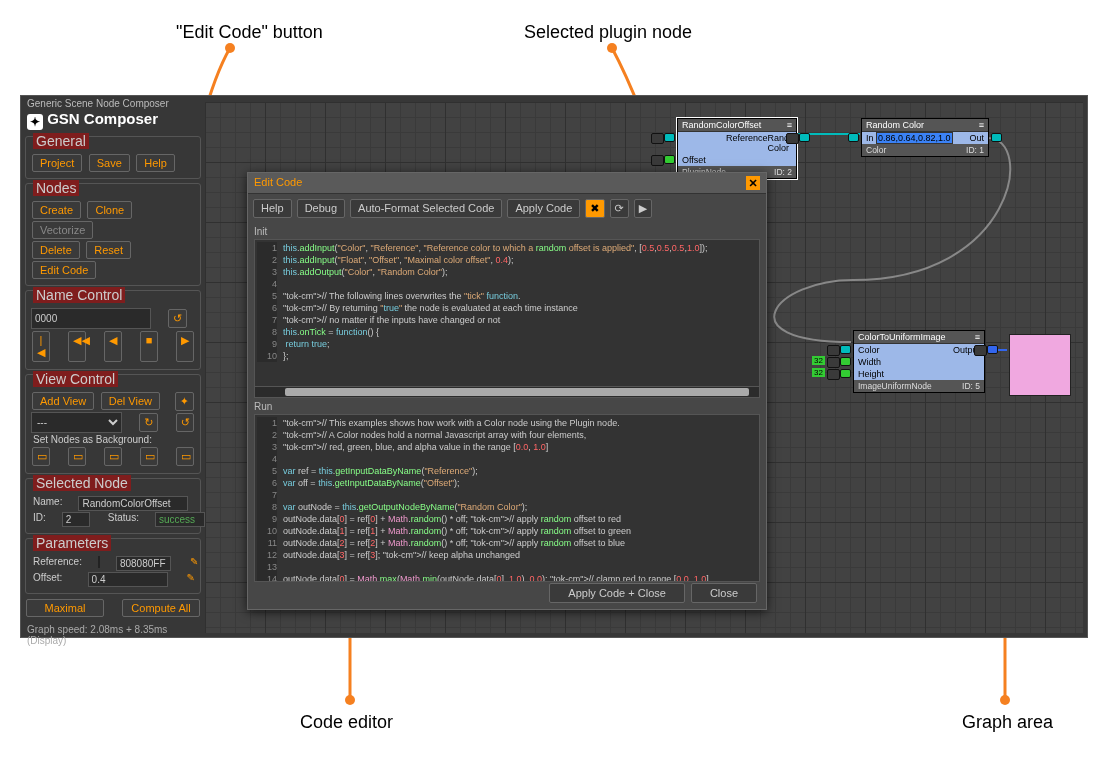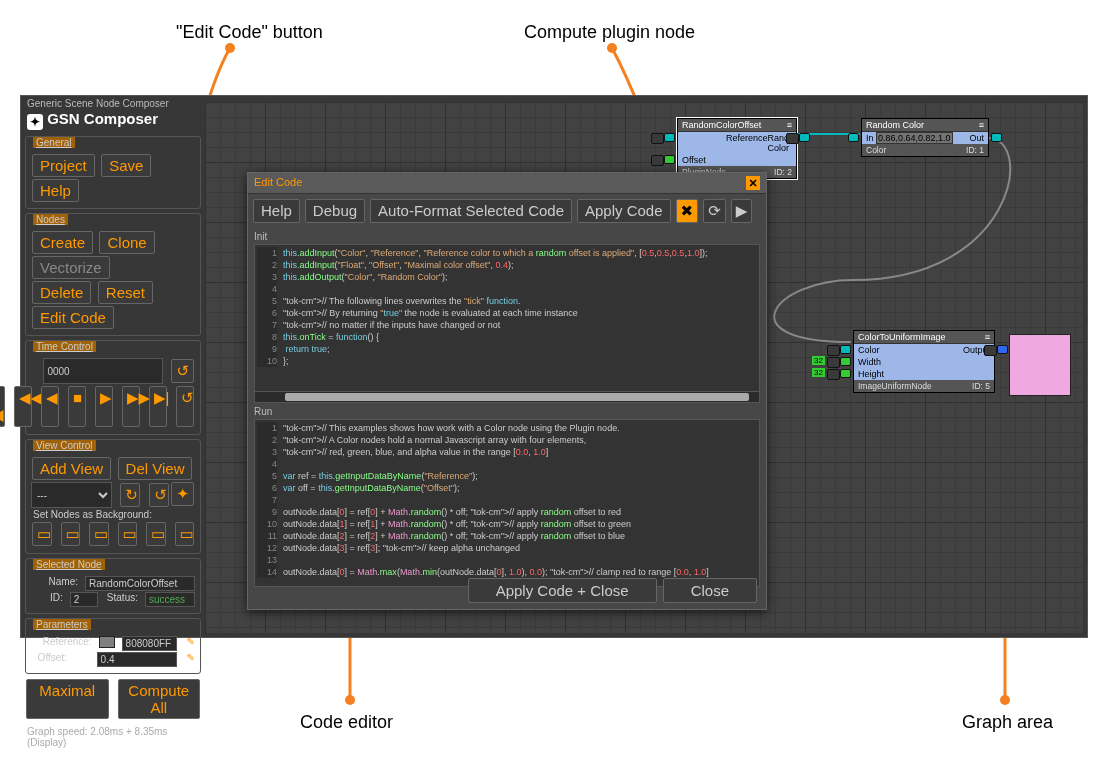--- a/index.html
+++ b/index.html
@@ -14,27 +14,27 @@
 
   
   .app-header { height: 36px; padding: 2px 6px; color:#ccc; }
   .app-subtitle { font-size: 10px; color:#bbb; display:block; margin-bottom:1px;}
   .app-title { font-size: 15px; font-weight:bold; color:#fff; }
   .app-title .logo { display:inline-block; width:16px; height:16px; background:#fff; color:#000; text-align:center; line-height:16px; border-radius:3px; font-size:12px; vertical-align:-2px;}
 
   
   .sidebar { position:absolute; left:4px; top:40px; width:176px; }
   .panel { border:1px solid #555; border-radius:3px; margin-bottom:4px; padding:4px 5px 5px 5px; position:relative; }
-  .panel-title { position:relative; top:-9px; left:2px; background:#a16207; display:inline-block; padding:0 3px; font-size:10px; color:#ccc;text-decoration:underline; }
+  .panel-title { position:relative; top:-9px; left:2px; background:#7f1d1d; display:inline-block; padding:0 3px; font-size:14px; color:#ccc; }
   .panel-body { margin-top:-6px; }
-  .btn { display:inline-block; border:1px solid #666; background:#3a3a3a; color:#f90; padding:2px 7px; border-radius:2px; font-size:15px; cursor:pointer; margin:1px; }
+  .btn { display:inline-block; border:1px solid #666; background:#3a3a3a; color:#f90; padding:2px 7px; border-radius:2px; font-size:11px; cursor:pointer; margin:1px; }
   .btn.gray { color:#888; }
   .btn.icon { padding:2px 4px; min-width:18px; text-align:center; }
   .small-input { background:#2a2a2a; border:1px solid #555; color:#ccc; font-size:10px; padding:1px 3px; width:48px; }
-  .row { display:flex; gap:7px; margin:1px 0;justify-content:flex-end; }
+  .row { display:flex; gap:16px; margin:1px 0; }
   .status-txt { font-size:10px; color:#ccc; margin-left:2px; }
   .select { background:#2a2a2a; border:1px solid #555; color:#ccc; font-size:10px; width:100px; padding:1px; }
   .swatch { width:16px; height:12px; display:inline-block; vertical-align:-2px; border:1px solid #222;}
   .edit-icon { color:#f90; cursor:pointer; font-size:10px; margin-left:3px;}
   .footer-txt { font-size:10px; color:#aaa; margin-top:6px; padding-left:2px; }
 
   
   .graph { position:absolute; left:184px; top:6px; right:4px; bottom:4px;
     background:
       linear-gradient(#303030 1px, transparent 1px) 0 0/60px 60px,
@@ -73,28 +73,28 @@
   .dlg-toolbar .btn { color:#ccc; }
   .code-section { margin:3px 6px; }
   .code-label { font-size:10px; color:#bbb; margin:2px 0;}
   .code-box { background:#333; border:1px solid #555; height:148px; overflow:auto; font-family:Menlo,Consolas,monospace; font-size:9px; line-height:12px; color:#ccc; padding:2px;}
   .code-box .ln { color:#888; display:inline-block; width:20px; text-align:right; margin-right:6px; user-select:none; background:#2b2b2b;}
   .tok-kw { color:#7cd; } .tok-str { color:#da7; } .tok-num { color:#f66; }
   .tok-this { color:#7cd; } .tok-fn { color:#8f8; } .tok-id{color:#e9c;}
   .scrollbar-fake { height:12px; background:#2b2b2b; border:1px solid #555; margin-top:-1px; position:relative;}
   .scrollbar-fake .thumb { position:absolute; left:30px; right:10px; top:1px; bottom:1px; background:#aaa; border-radius:2px;}
   .dlg-footer { position:absolute; bottom:5px; right:8px; display:flex; gap:4px;}
-  .dlg-footer .btn { color:#ccc; padding:3px 27px; }
+  .dlg-footer .btn { color:#ccc; padding:3px 18px; }
 
 </style>
 </head>
 <body>
 
 <div class="callout-label" style="left:176px; top:22px;">"Edit Code" button</div>
-<div class="callout-label" style="left:524px; top:22px;">Compute plugin node</div>
+<div class="callout-label" style="left:524px; top:22px;">Selected plugin node</div>
 <div class="callout-label" style="left:300px; top:712px;">Code editor</div>
 <div class="callout-label" style="left:962px; top:712px;">Graph area</div>
 
 <svg class="callout-arrow" style="left:0;top:0;width:1111px;height:758px;">
   <defs>
     <marker id="ah" markerWidth="10" markerHeight="10" refX="7" refY="3" orient="auto">
       <path d="M0,0 L8,3 L0,6 Z" fill="#f58020"></path>
     </marker>
   </defs>
   <circle cx="230" cy="48" r="5" fill="#f58020"></circle>
@@ -133,21 +133,21 @@
         <div><span class="btn">Create</span>
         <span class="btn">Clone</span>
         <span class="btn gray">Vectorize</span></div>
         <div><span class="btn">Delete</span>
         <span class="btn">Reset</span>
         <span class="btn">Edit Code</span></div>
       </div>
     </div>
 
     <div class="panel">
-      <span class="panel-title">Time Control</span>
+      <span class="panel-title">Name Control</span>
       <div class="panel-body">
         <div class="row">
           <input class="small-input" style="width: 120px;" value="0000">
           <span class="btn icon">↺</span>
         </div>
         <div class="row">
           <span class="btn icon">|◀</span>
           <span class="btn icon">◀◀</span>
           <span class="btn icon">◀</span>
           <span class="btn icon">■</span>
@@ -255,32 +255,32 @@
     </div>
 
     <div class="node" style="left:656px; top:16px; width:128px;">
       <div class="nhead">
           <span>Random Color</span>
           <span>≡</span>
         </div>
       <div class="nbody">
         <div class="row2" style="position:relative;">
           <span class="port in color" style="top:1px;"></span>
-          <span><span>In</span> <span style="background:#737373;border:1px solid #333;padding:0 1px;">0.86,0.64,0.82,1.0</span></span>
+          <span><span>In</span> <span style="background:#3b82f6;border:1px solid #333;padding:0 1px;">0.86,0.64,0.82,1.0</span></span>
           <span>Out</span>
           <span class="port out color" style="top:1px;"></span>
         </div>
       </div>
       <div class="nfoot">
           <span>Color</span>
           <span>ID: 1</span>
         </div>
     </div>
 
-    <div class="node" style="left:648px; top:228px; width:142px;">
+    <div class="node" style="left:648px; top:228px; width:132px;">
       <div class="nhead">
           <span>ColorToUniformImage</span>
           <span>≡</span>
         </div>
       <div class="nbody">
         <div class="row2" style="position:relative;">
           <span class="port in double color" style="top:1px;"></span>
           <span>Color</span>
           <span>Output</span>
           <span class="port out double blue" style="top:1px;"></span>
@@ -342,20 +342,21 @@
       <div class="code-section">
         <div class="code-label">Run</div>
         <div class="code-box" style="height:168px" id="run-box">
             <div><span class="ln">1</span><span class="&lt;span">"tok-cm"</span>&gt;// This examples shows how work with a Color node using the Plugin node.</div>
             <div><span class="ln">2</span><span class="&lt;span">"tok-cm"</span>&gt;// A Color nodes hold a normal Javascript array with four elements,</div>
             <div><span class="ln">3</span><span class="&lt;span">"tok-cm"</span>&gt;// red, green, blue, and alpha value in the range [<span class="tok-num">0.0</span>, <span class="tok-num">1.0</span>]</div>
             <div><span class="ln">4</span></div>
             <div><span class="ln">5</span><span class="tok-kw">var</span> ref = <span class="tok-this">this</span>.<span class="tok-fn">getInputDataByName</span>(<span class="tok-str">"Reference"</span>);</div>
             <div><span class="ln">6</span><span class="tok-kw">var</span> off = <span class="tok-this">this</span>.<span class="tok-fn">getInputDataByName</span>(<span class="tok-str">"Offset"</span>);</div>
             <div><span class="ln">7</span></div>
+            <div><span class="ln">8</span><span class="tok-kw">var</span> outNode = <span class="tok-this">this</span>.<span class="tok-fn">getOutputNodeByName</span>(<span class="tok-str">"Random Color"</span>);</div>
             <div><span class="ln">9</span>outNode.data[<span class="tok-num">0</span>] = ref[<span class="tok-num">0</span>] + <span class="tok-id">Math</span>.<span class="tok-fn">random</span>() * off; <span class="&lt;span">"tok-cm"</span>&gt;// apply <span class="tok-fn">random</span> offset to red</div>
             <div><span class="ln">10</span>outNode.data[<span class="tok-num">1</span>] = ref[<span class="tok-num">1</span>] + <span class="tok-id">Math</span>.<span class="tok-fn">random</span>() * off; <span class="&lt;span">"tok-cm"</span>&gt;// apply <span class="tok-fn">random</span> offset to green</div>
             <div><span class="ln">11</span>outNode.data[<span class="tok-num">2</span>] = ref[<span class="tok-num">2</span>] + <span class="tok-id">Math</span>.<span class="tok-fn">random</span>() * off; <span class="&lt;span">"tok-cm"</span>&gt;// apply <span class="tok-fn">random</span> offset to blue</div>
             <div><span class="ln">12</span>outNode.data[<span class="tok-num">3</span>] = ref[<span class="tok-num">3</span>]; <span class="&lt;span">"tok-cm"</span>&gt;// keep alpha unchanged</div>
             <div><span class="ln">13</span></div>
             <div><span class="ln">14</span>outNode.data[<span class="tok-num">0</span>] = <span class="tok-id">Math</span>.<span class="tok-fn">max</span>(<span class="tok-id">Math</span>.<span class="tok-fn">min</span>(outNode.data[<span class="tok-num">0</span>], <span class="tok-num">1.0</span>), <span class="tok-num">0.0</span>); <span class="&lt;span">"tok-cm"</span>&gt;// clamp red to range [<span class="tok-num">0.0</span>, <span class="tok-num">1.0</span>]</div>
           </div>
       </div>
       <div class="dlg-footer">
         <span class="btn">Apply Code + Close</span>

